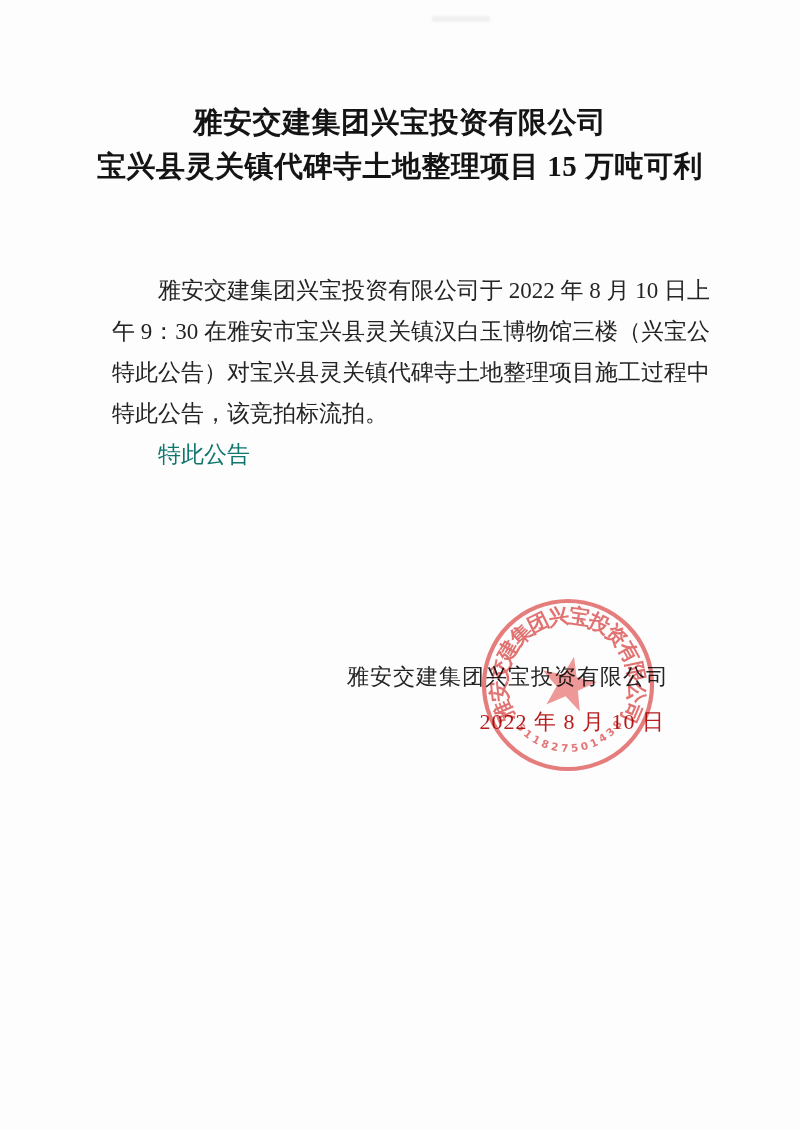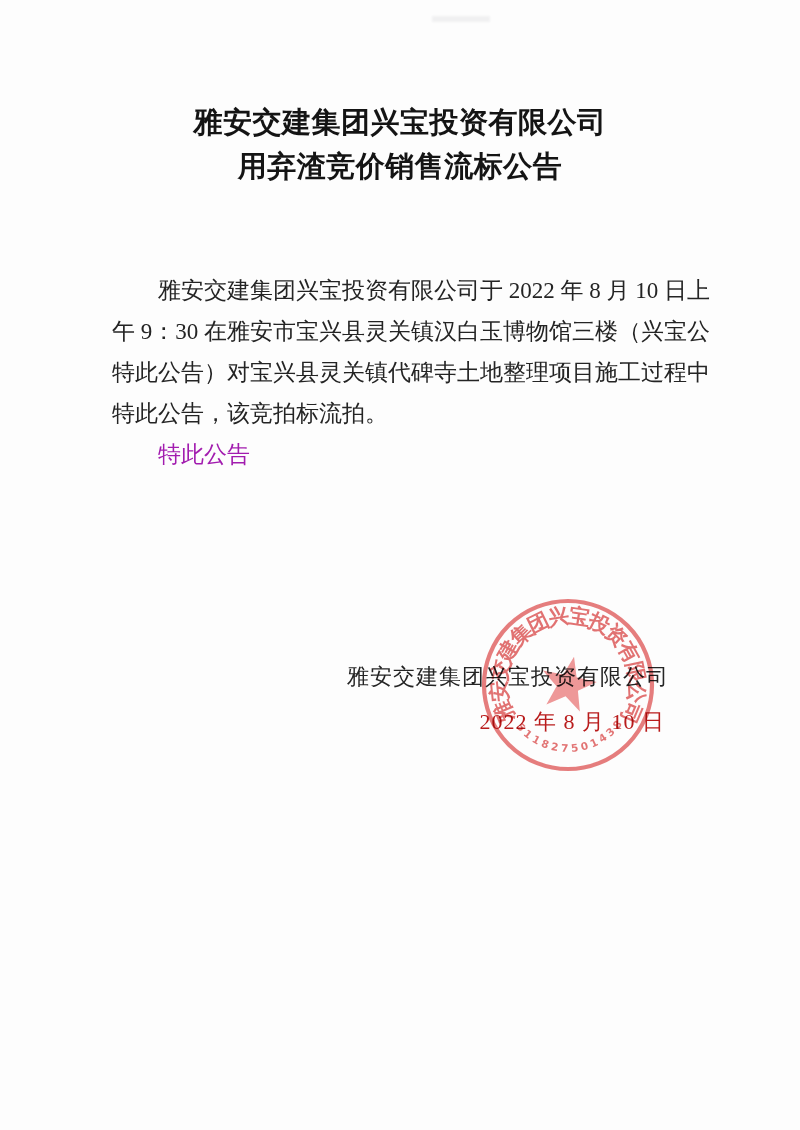--- a/index.html
+++ b/index.html
@@ -49,21 +49,21 @@
     white-space: nowrap;
     text-align: justify;
     text-align-last: justify;
   }
   .body-line.indent { padding-left: 46px; width: 530px; }
   .body-line.short { text-align-last: left; }
   .closing-line {
     height: 41px;
     padding-left: 46px;
     font-size: 23px;
-    color: #a21caf;
+    color: #0f766e;
   }
   .signature-company {
     position: absolute;
     top: 662px;
     right: 138px;
     font-size: 22px;
     letter-spacing: 1px;
     color: #242424;
     white-space: nowrap;
   }
@@ -100,21 +100,21 @@
 </style>
 </head>
 <body>
 
 <div class="page">
 
   <div class="scan-artifact"></div>
 
   <div class="title-block">
     <div>雅安交建集团兴宝投资有限公司</div>
-    <div>用弃渣竞价销售流标公告</div>
+    <div>宝兴县灵关镇代碑寺土地整理项目 15 万吨可利</div>
   </div>
 
   <div class="body-block">
     <div class="body-line indent">雅安交建集团兴宝投资有限公司于 2022 年 8 月 10 日上</div>
     <div class="body-line">午 9：30 在雅安市宝兴县灵关镇汉白玉博物馆三楼（兴宝公</div>
     <div class="body-line">特此公告）对宝兴县灵关镇代碑寺土地整理项目施工过程中</div>
     <div class="body-line short">特此公告，该竞拍标流拍。</div>
     <div class="closing-line">特此公告</div>
   </div>
 

